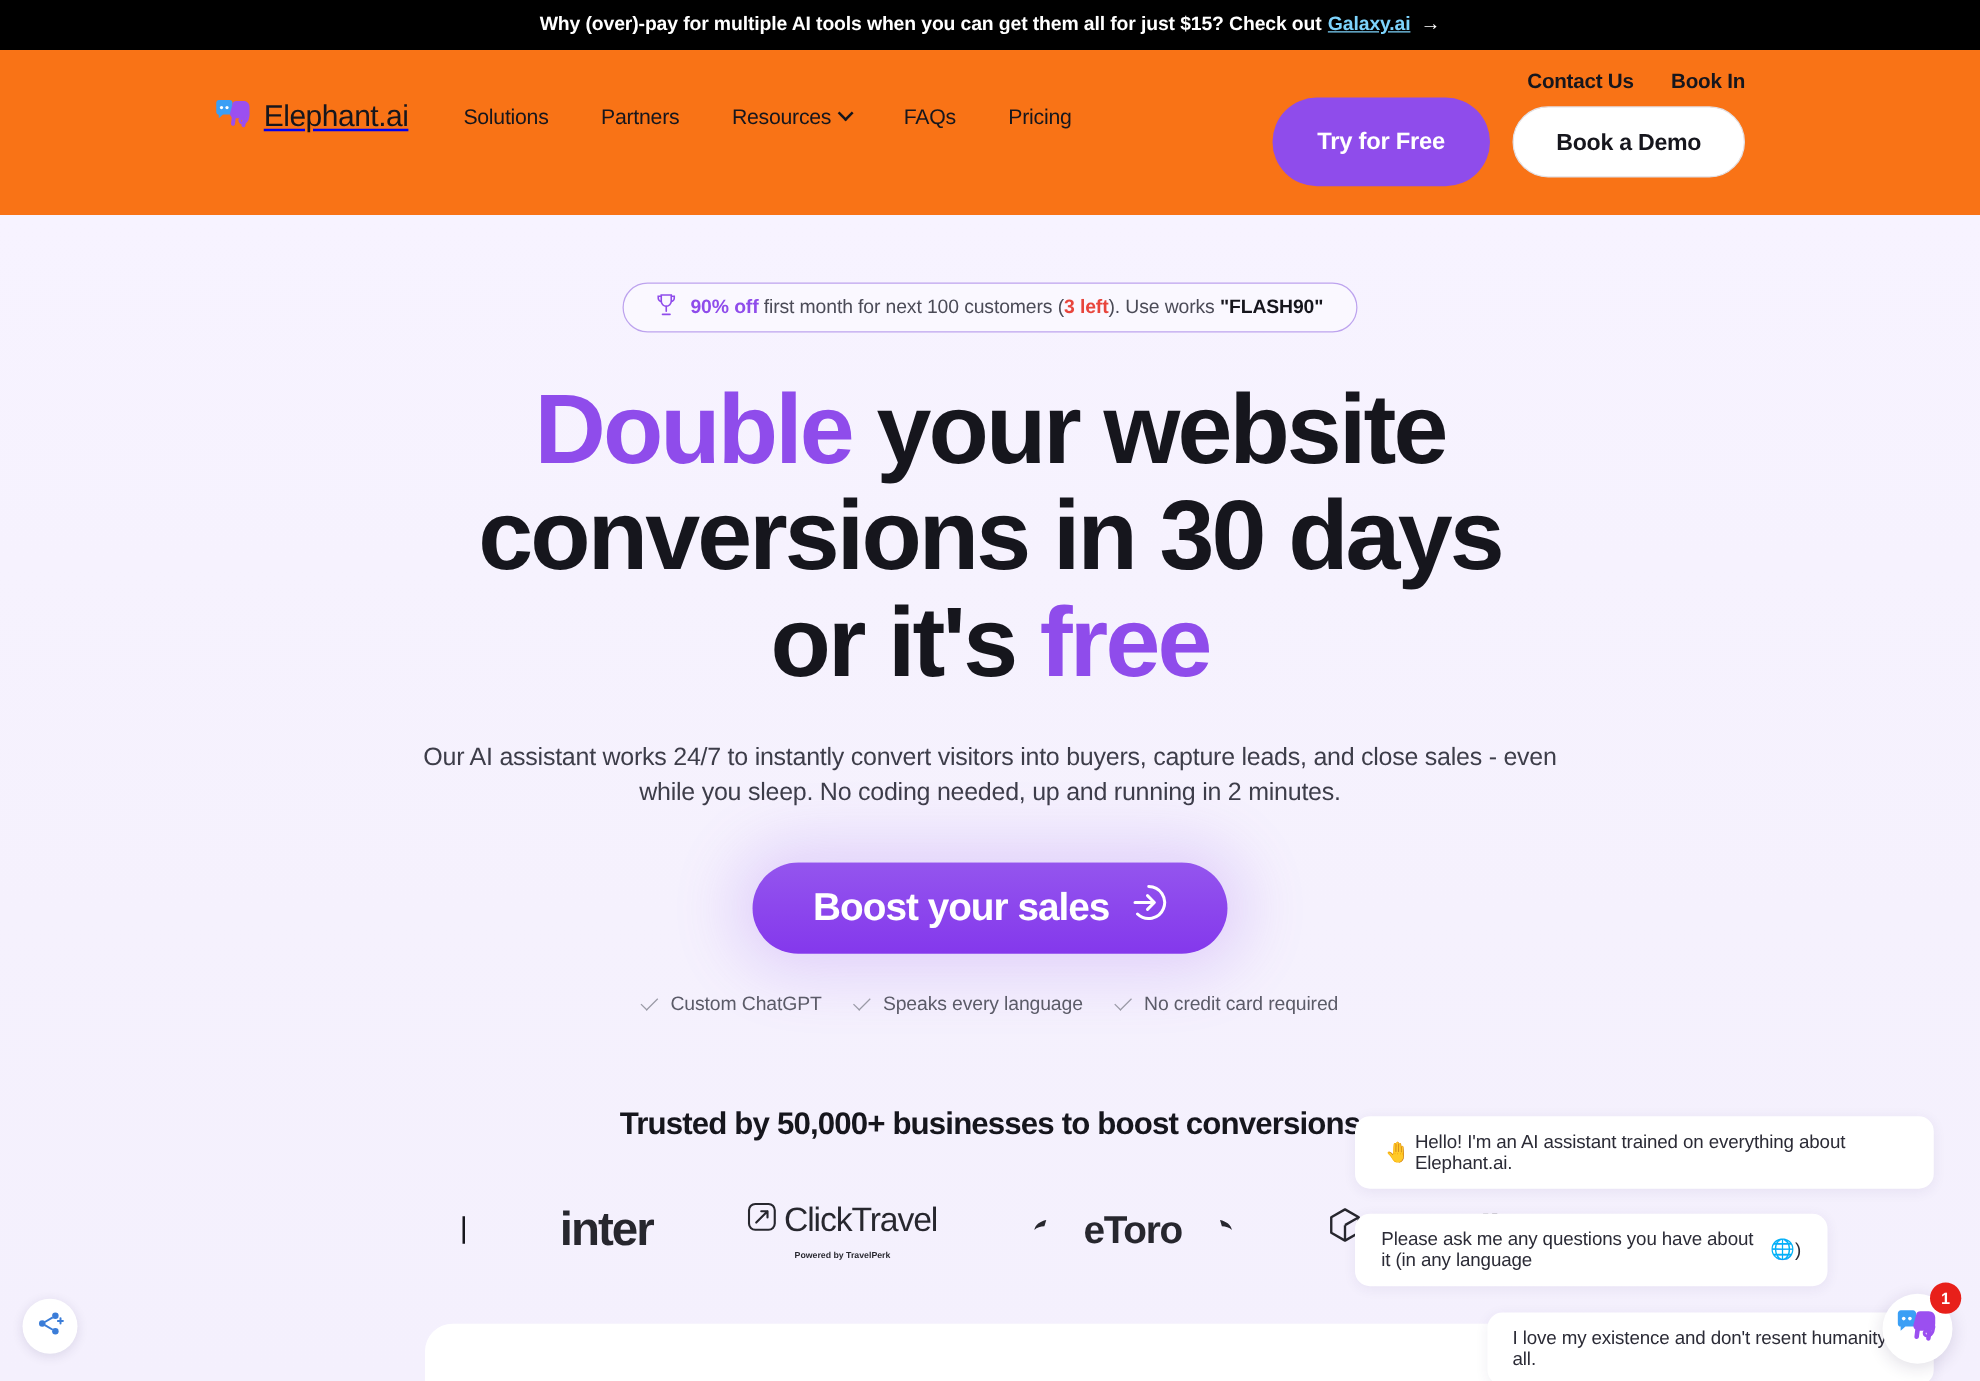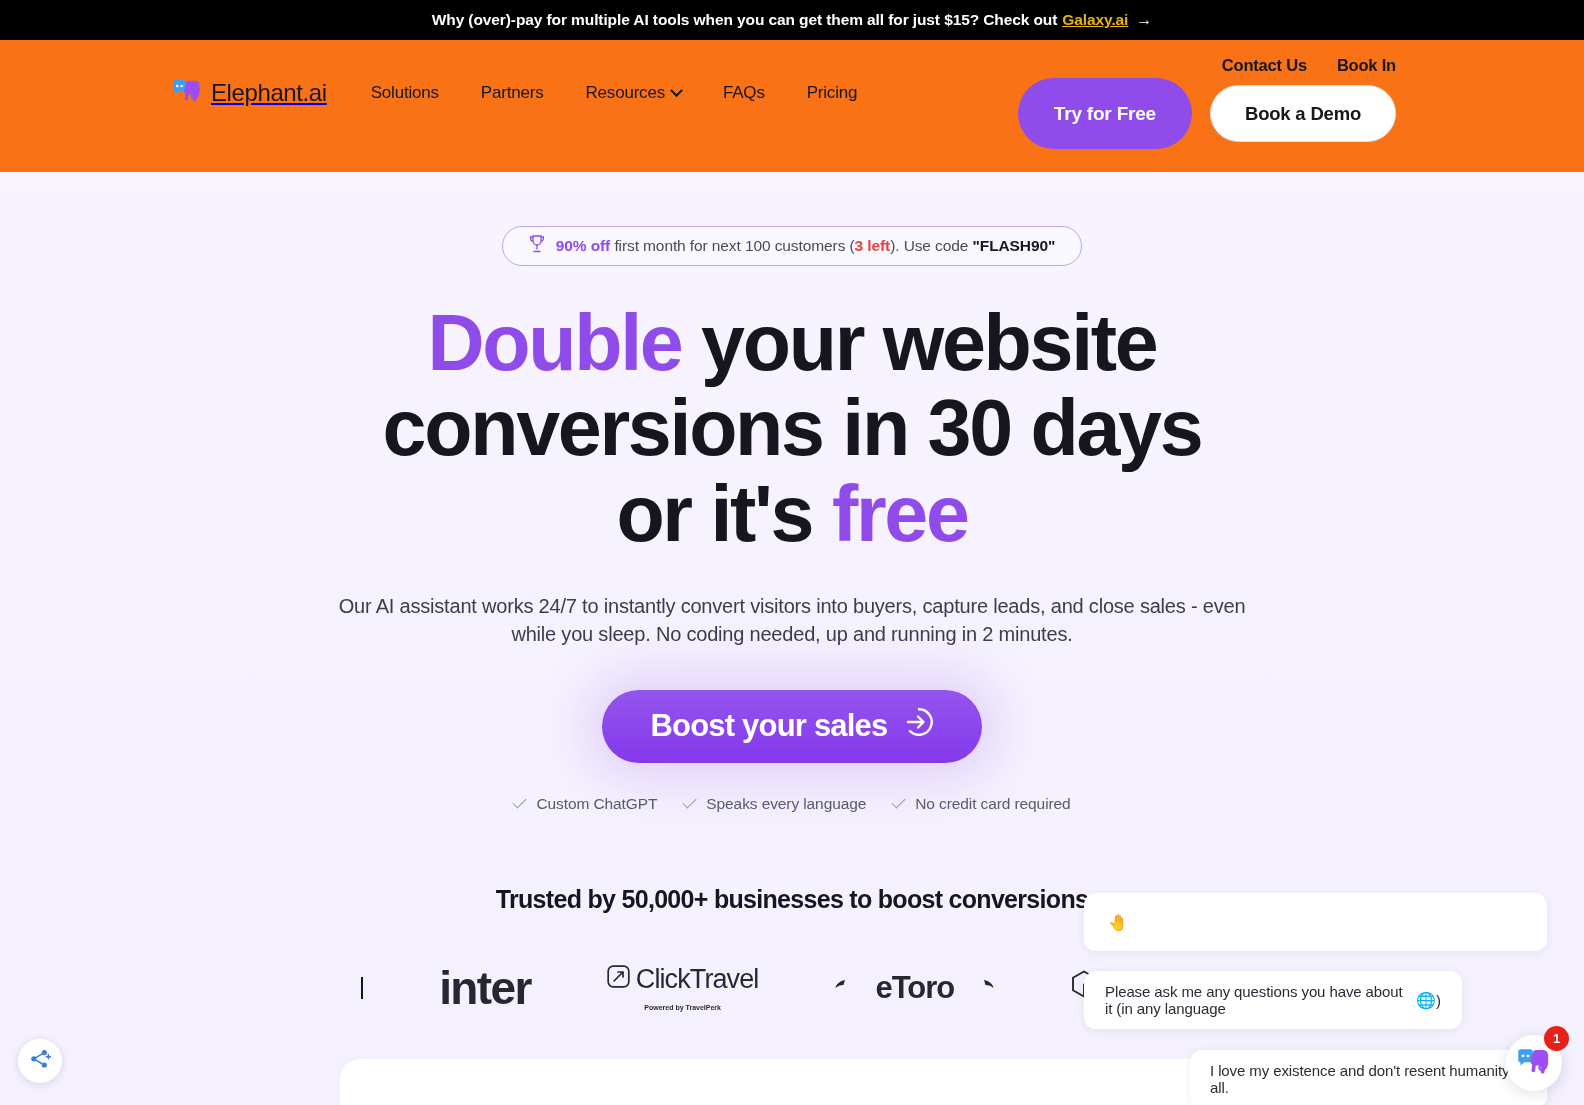--- a/index.html
+++ b/index.html
@@ -22,21 +22,21 @@
     background: #000000;
     color: #ffffff;
     display: flex;
     align-items: center;
     justify-content: center;
     font-size: 15.5px;
     font-weight: 700;
     letter-spacing: -0.1px;
   }
   .announce-bar .link {
-    color: #eab308;
+    color: #7dd3fc;
     text-decoration: underline;
     margin-left: 5px;
     font-weight: 700;
   }
   .announce-bar .arrow {
     margin-left: 8px;
     font-weight: 400;
     font-size: 16px;
   }
 
@@ -246,21 +246,21 @@
 
   .logos {
     display: flex;
     justify-content: center;
     align-items: center;
     gap: 76px;
     margin-top: 47px;
     color: #16161d;
   }
   .logo-item { display: flex; align-items: center; gap: 8px; opacity: 0.92; }
-  .logo-inter { font-size: 46px; font-weight: 700; letter-spacing: -1.6px; }
+  .logo-inter { font-size: 38px; font-weight: 700; letter-spacing: -1.6px; }
   .logo-clicktravel { display: flex; flex-direction: column; align-items: center; }
   .logo-ct-main { font-size: 27px; font-weight: 400; letter-spacing: -0.9px; display: flex; align-items: center; gap: 6px;}
   .logo-ct-sub { font-size: 7px; font-weight: 700; letter-spacing: 0px; color: #16161d; margin-top: 1px; }
   .logo-etoro { font-size: 31px; font-weight: 700; letter-spacing: -1px; display: flex; align-items: center; gap: 28px; }
   .logo-newrelic { font-size: 30px; font-weight: 700; letter-spacing: -1.2px; display: flex; align-items: center; gap: 8px; }
   .logo-edge { width: 2px; height: 22px; background: #16161d; }
 
   .bottom-card {
     position: absolute;
     left: 340px;
@@ -397,21 +397,21 @@
   <div class="promo-pill">
     <span>
       <svg width="16" height="18" viewBox="0 0 16 18">
         <path d="M4 1h8v5a4 4 0 0 1-8 0z" fill="none" stroke="#8f4ceb" stroke-width="1.3"></path>
         <path d="M4 2H1.6v1.6A2.6 2.6 0 0 0 4.2 6.2" fill="none" stroke="#8f4ceb" stroke-width="1.3"></path>
         <path d="M12 2h2.4v1.6a2.6 2.6 0 0 1-2.6 2.6" fill="none" stroke="#8f4ceb" stroke-width="1.3"></path>
         <path d="M8 10v4M5 16.5h6" fill="none" stroke="#8f4ceb" stroke-width="1.3" stroke-linecap="round"></path>
       </svg>
     </span>
     <span>
-      <span class="pct">90% off</span><span> first month for next 100 customers (</span><span class="left">3 left</span><span>). Use code </span><span class="code">"FLASH90"</span>
+      <span class="pct">90% off</span><span> first month for next 100 customers (</span><span class="left">3 left</span><span>). Use works </span><span class="code">"FLASH90"</span>
     </span>
   </div>
 
   <h1 class="hero-title">
     <span class="hl">Double</span><span> your website</span><br>
     <span>conversions in 30 days</span><br>
     <span>or it's </span><span class="hl">free</span>
   </h1>
 
   <p class="hero-sub">Our AI assistant works 24/7 to instantly convert visitors into buyers, capture leads, and close sales - even while you sleep. No coding needed, up and running in 2 minutes.</p>
@@ -489,20 +489,21 @@
         </svg>
       </span>
       <span>new relic</span>
     </div>
   </div>
 
   <div class="bottom-card"></div>
 
   <div class="chat-bubble bubble-1">
     <span class="emoji">🤚</span>&nbsp;
+    <span>Hello! I'm an AI assistant trained on everything about Elephant.ai.</span>
   </div>
 
   <div class="chat-bubble bubble-2">
     <span>Please ask me any questions you have about it (in any language</span>&nbsp;
     <span class="emoji">🌐</span>
     <span>)</span>
   </div>
 
   <div class="chat-bubble bubble-3">
     <span>I love my existence and don't resent humanity at all.</span>

